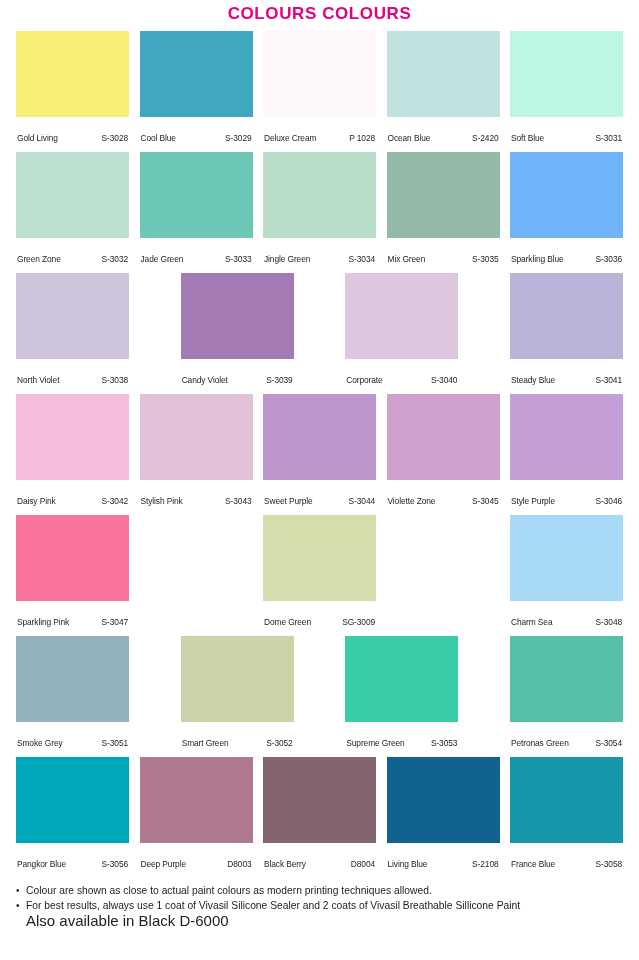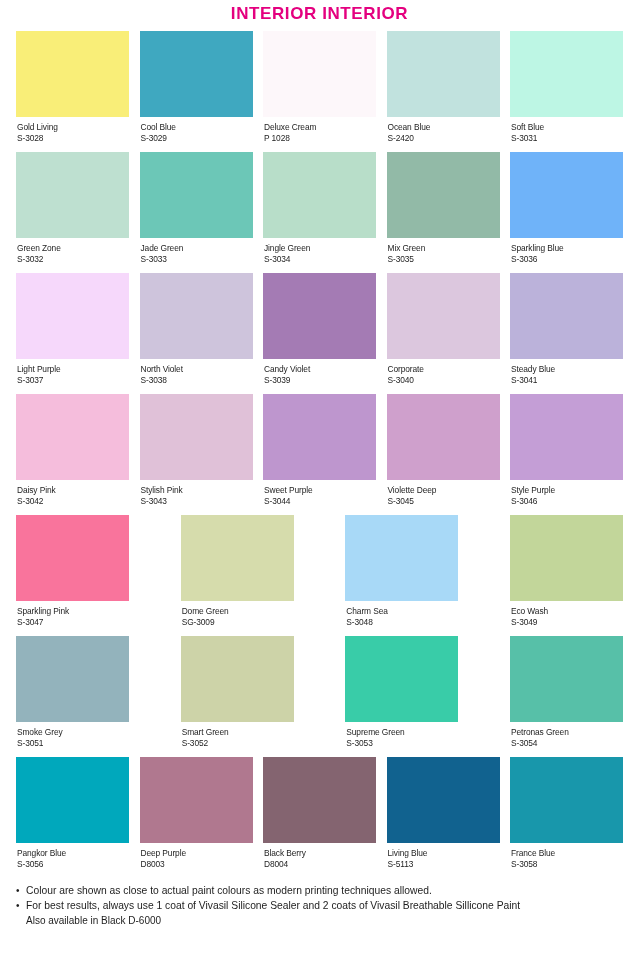--- a/index.html
+++ b/index.html
@@ -47,24 +47,23 @@
     width: 100%;
     height: 86px;
     display: block;
   }
   .swatch-label {
     display: flex;
     justify-content: space-between;
     align-items: baseline;
     font-size: 8.4px;
     color: #1d1d1d;
-    padding: 5px 1px 0 1px;
+    padding: 16px 1px 0 1px;
     line-height: 11px;
     white-space: nowrap;
-    flex-direction: column;
   }
   .swatch-name {
     letter-spacing: -0.1px;
   }
   .swatch-code {
     letter-spacing: -0.1px;
   }
   .footer-notes {
     padding: 5px 16px 0 16px;
     box-sizing: border-box;
@@ -80,31 +79,31 @@
     width: 10px;
     flex: 0 0 10px;
     font-size: 10px;
     line-height: 15px;
   }
   .note-text {
     flex: 1 1 auto;
   }
   .note-cont {
     padding-left: 10px;
-    font-size: 10px;
+    font-size: 15px;
     color: #1d1d1d;
     line-height: 15px;
   }
 </style>
 </head>
 <body>
 
 <div class="page">
 
-  <h1 class="chart-title" style="color: rgb(228, 0, 127);">INTERIOR INTERIOR</h1>
+  <h1 class="chart-title" style="color: rgb(228, 0, 127);">COLOURS COLOURS</h1>
 
   <div class="swatch-grid">
 
     <div class="swatch-row">
       <div class="swatch-cell">
         <span class="swatch-chip" style="background-color: rgb(249, 238, 120);"></span>
         <div class="swatch-label">
           <span class="swatch-name">Gold Living</span>
           <span class="swatch-code">S-3028</span>
         </div>
@@ -172,27 +171,20 @@
         <span class="swatch-chip" style="background-color: rgb(111, 179, 249);"></span>
         <div class="swatch-label">
           <span class="swatch-name">Sparkling Blue</span>
           <span class="swatch-code">S-3036</span>
         </div>
       </div>
     </div>
 
     <div class="swatch-row">
       <div class="swatch-cell">
-        <span class="swatch-chip" style="background-color: rgb(246, 216, 251);"></span>
-        <div class="swatch-label">
-          <span class="swatch-name">Light Purple</span>
-          <span class="swatch-code">S-3037</span>
-        </div>
-      </div>
-      <div class="swatch-cell">
         <span class="swatch-chip" style="background-color: rgb(206, 196, 220);"></span>
         <div class="swatch-label">
           <span class="swatch-name">North Violet</span>
           <span class="swatch-code">S-3038</span>
         </div>
       </div>
       <div class="swatch-cell">
         <span class="swatch-chip" style="background-color: rgb(164, 123, 180);"></span>
         <div class="swatch-label">
           <span class="swatch-name">Candy Violet</span>
@@ -233,21 +225,21 @@
       <div class="swatch-cell">
         <span class="swatch-chip" style="background-color: rgb(190, 150, 206);"></span>
         <div class="swatch-label">
           <span class="swatch-name">Sweet Purple</span>
           <span class="swatch-code">S-3044</span>
         </div>
       </div>
       <div class="swatch-cell">
         <span class="swatch-chip" style="background-color: rgb(207, 160, 204);"></span>
         <div class="swatch-label">
-          <span class="swatch-name">Violette Deep</span>
+          <span class="swatch-name">Violette Zone</span>
           <span class="swatch-code">S-3045</span>
         </div>
       </div>
       <div class="swatch-cell">
         <span class="swatch-chip" style="background-color: rgb(196, 158, 214);"></span>
         <div class="swatch-label">
           <span class="swatch-name">Style Purple</span>
           <span class="swatch-code">S-3046</span>
         </div>
       </div>
@@ -268,27 +260,20 @@
           <span class="swatch-code">SG-3009</span>
         </div>
       </div>
       <div class="swatch-cell">
         <span class="swatch-chip" style="background-color: rgb(168, 217, 247);"></span>
         <div class="swatch-label">
           <span class="swatch-name">Charm Sea</span>
           <span class="swatch-code">S-3048</span>
         </div>
       </div>
-      <div class="swatch-cell">
-        <span class="swatch-chip" style="background-color: rgb(194, 214, 154);"></span>
-        <div class="swatch-label">
-          <span class="swatch-name">Eco Wash</span>
-          <span class="swatch-code">S-3049</span>
-        </div>
-      </div>
     </div>
 
     <div class="swatch-row">
       <div class="swatch-cell">
         <span class="swatch-chip" style="background-color: rgb(147, 179, 188);"></span>
         <div class="swatch-label">
           <span class="swatch-name">Smoke Grey</span>
           <span class="swatch-code">S-3051</span>
         </div>
       </div>
@@ -334,21 +319,21 @@
         <span class="swatch-chip" style="background-color: rgb(132, 100, 112);"></span>
         <div class="swatch-label">
           <span class="swatch-name">Black Berry</span>
           <span class="swatch-code">D8004</span>
         </div>
       </div>
       <div class="swatch-cell">
         <span class="swatch-chip" style="background-color: rgb(17, 98, 143);"></span>
         <div class="swatch-label">
           <span class="swatch-name">Living Blue</span>
-          <span class="swatch-code">S-5113</span>
+          <span class="swatch-code">S-2108</span>
         </div>
       </div>
       <div class="swatch-cell">
         <span class="swatch-chip" style="background-color: rgb(24, 151, 171);"></span>
         <div class="swatch-label">
           <span class="swatch-name">France Blue</span>
           <span class="swatch-code">S-3058</span>
         </div>
       </div>
     </div>

